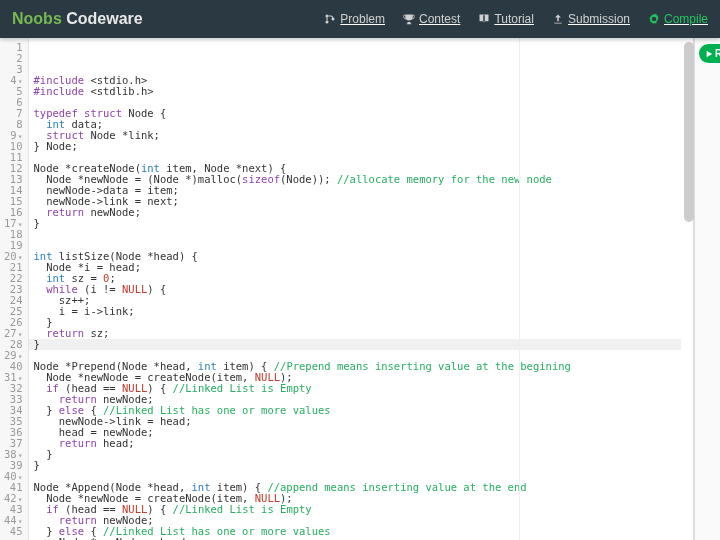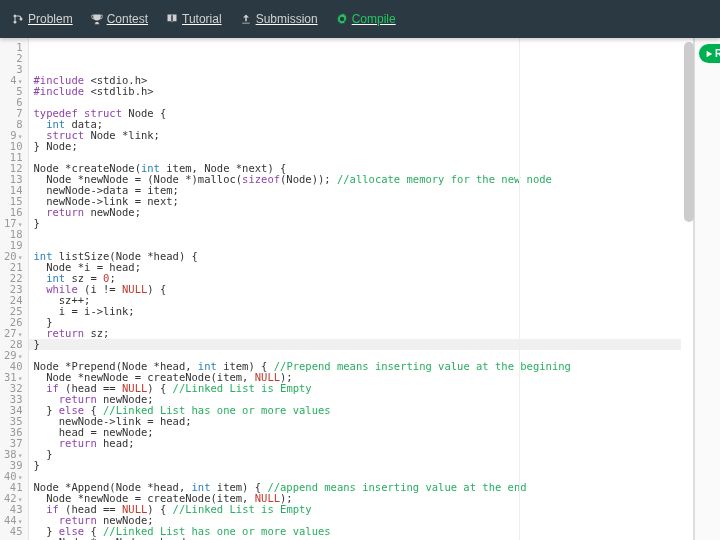--- a/index.html
+++ b/index.html
@@ -39,20 +39,24 @@
   .stdin-body { padding: 4px 6px; line-height: 14px; height: 120px; }
   .stdin-body div { height: 14px; }
   svg { display: block; }
 </style>
 </head>
 <body>
 
 <div class="app">
 
   <div class="navbar">
+    <div class="brand">
+      <span class="brand-a">Noobs</span>
+      <span class="brand-b">Codeware</span>
+    </div>
     <div class="nav-items">
       <div class="nav-item">
         <span class="nav-icon">
           <svg viewBox="0 0 16 16" fill="currentColor">
               <circle cx="4" cy="4" r="2"></circle>
               <circle cx="4" cy="12" r="2"></circle>
               <circle cx="12" cy="8" r="2"></circle>
               <path d="M4 6v4M6 4h3q3 0 3 4" stroke="currentColor" stroke-width="1.5" fill="none"></path>
             </svg>
         </span>

